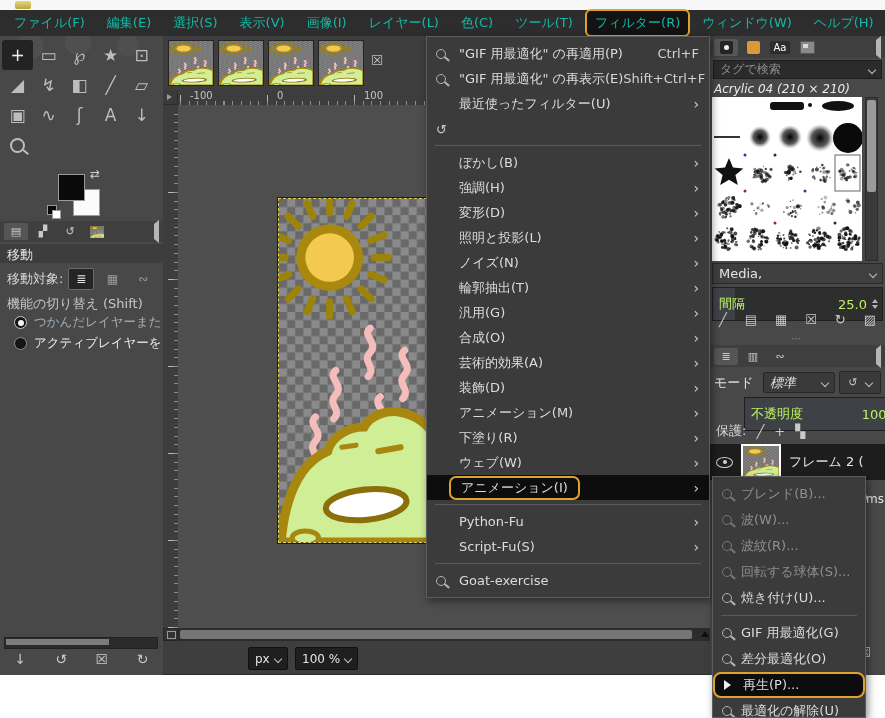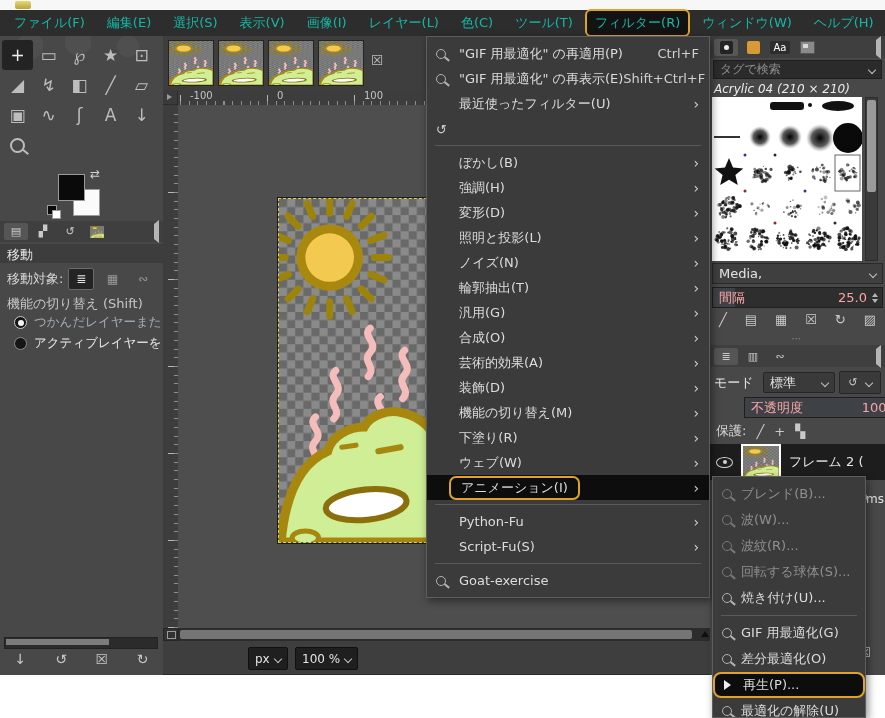--- a/index.html
+++ b/index.html
@@ -109,32 +109,32 @@
   .rd-search{position:absolute;left:3px;top:24px;width:169px;height:19px;background:#2b2b2b;border:1px solid #1e1e1e;box-sizing:border-box;
      display:flex;align-items:center;padding:0 6px;color:#8e8e8e;font-size:12px;}
   .rd-search .chev{margin-left:auto;}
   .brush-name{position:absolute;left:4px;top:46px;font-style:italic;font-size:12px;color:#ececec;white-space:nowrap;}
   .brush-grid{position:absolute;left:2px;top:61px;width:150px;height:164px;background:#fff;}
   .bg-scroll{position:absolute;left:155px;top:61px;width:13px;height:164px;background:#3a3a3a;border:1px solid #2c2c2c;box-sizing:border-box;}
   .bg-scroll .thumb{position:absolute;left:1px;top:2px;width:9px;height:92px;background:#9a9a9a;border-radius:2px;}
   .media-row{position:absolute;left:2px;top:227px;width:171px;height:21px;background:#3f3f3f;border:1px solid #2a2a2a;box-sizing:border-box;
      display:flex;align-items:center;padding:0 6px;color:#e3e3e3;}
   .media-row .chev{margin-left:auto;}
-  .spin-slider{position:absolute;left:2px;width:171px;height:21px;background:#2e2e2e;border:1px solid #1f1f1f;box-sizing:border-box;
-     display:flex;align-items:center;padding:0 4px 0 6px;color:#fca5a5;overflow:hidden;justify-content:center;}
+  .spin-slider{position:absolute;left:2px;width:171px;height:34px;background:#2e2e2e;border:1px solid #1f1f1f;box-sizing:border-box;
+     display:flex;align-items:center;padding:0 4px 0 6px;color:#bef264;overflow:hidden;justify-content:center;}
   .spin-slider .fill{position:absolute;left:0;top:0;bottom:0;background:#3e4246;}
   .spin-slider .lab{position:relative;}
   .spin-slider .val{position:relative;margin-left:auto;}
   .spacing-row{top:251px;}
   .brush-actions{position:absolute;left:0;top:276px;width:175px;display:flex;justify-content:space-around;color:#c9c9c9;font-size:13px;}
   .splitter{position:absolute;left:0;top:299px;width:175px;text-align:center;color:#8d8d8d;font-size:10px;letter-spacing:2px;line-height:8px;}
   .layer-tabs{position:absolute;left:0;top:309px;width:175px;height:22px;background:#3f3f3f;display:flex;align-items:center;gap:3px;padding:0 4px;box-sizing:border-box;}
   .mode-row{position:absolute;left:4px;top:335px;width:167px;height:23px;display:flex;align-items:center;color:#e3e3e3;}
   .mode-val{margin-left:auto;width:72px;height:21px;background:#3a3a3a;border:1px solid #262626;border-radius:2px;
-     display:flex;align-items:center;justify-content:space-between;padding:0 6px;box-sizing:border-box;}
+     display:flex;align-items:center;justify-content:space-between;padding:0 6px;box-sizing:border-box;font-style:italic;}
   .mode-extra{margin-left:4px;width:40px;height:21px;background:#3a3a3a;border:1px solid #262626;border-radius:2px;
      display:flex;align-items:center;justify-content:space-evenly;color:#c9c9c9;font-size:11px;}
   .opacity-row{top:361px;margin-left:32px;}
   .lock-row{position:absolute;left:6px;top:386px;display:flex;align-items:center;gap:10px;color:#d9d9d9;}
   .lock-row .li{color:#c9c9c9;font-size:13px;}
   .layer-row{position:absolute;left:0;width:175px;height:36px;display:flex;align-items:center;gap:8px;padding:0 6px;box-sizing:border-box;}
   .layer-row.sel{background:#1d1d1d;}
   .layer-row .lthumb{width:36px;height:32px;overflow:hidden;flex:0 0 auto;}
   .lthumb.active{border:2px solid #fff;}
   .lthumb.plain{border:1px solid #191919;}
@@ -1334,21 +1334,21 @@
       </div>
       <div class="mi">
         <span>芸術的効果(A)</span>
         <span class="subarrow">›</span>
       </div>
       <div class="mi">
         <span>装飾(D)</span>
         <span class="subarrow">›</span>
       </div>
       <div class="mi">
-        <span>機能の切り替え(M)</span>
+        <span>アニメーション(M)</span>
         <span class="subarrow">›</span>
       </div>
       <div class="mi">
         <span>下塗り(R)</span>
         <span class="subarrow">›</span>
       </div>
       <div class="mi">
         <span>ウェブ(W)</span>
         <span class="subarrow">›</span>
       </div>

